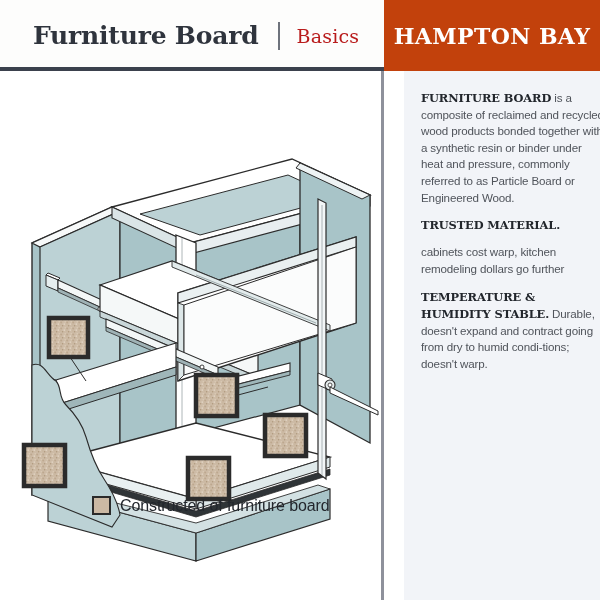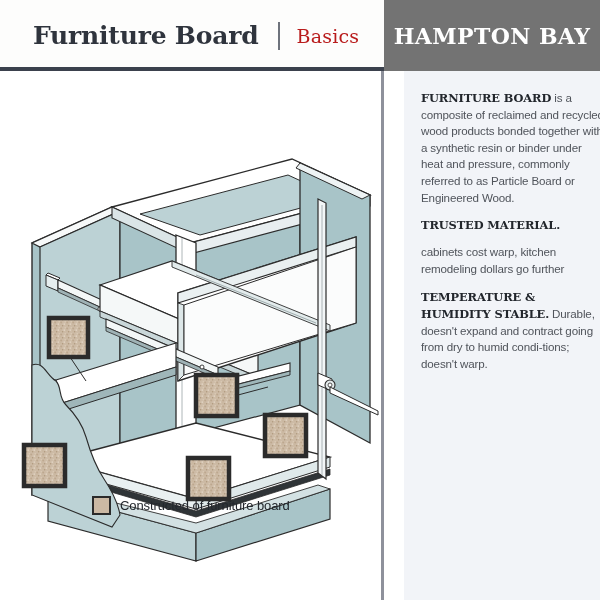--- a/index.html
+++ b/index.html
@@ -59,21 +59,21 @@
   #doc-subtitle {
     font-family: "DejaVu Serif", serif;
     font-size: 19px;
     color: #b91c1c;
     white-space: nowrap;
     letter-spacing: 0.2px;
   }
   #header-right {
     position: relative;
     width: 216px; height: 71px;
-    background: #737373;
+    background: #c2410c;
     display: flex;
     align-items: center;
     justify-content: center;
   }
   #brand {
     font-family: "DejaVu Serif", serif;
     font-size: 22px;
     font-weight: bold;
     color: #ffffff;
     letter-spacing: 0.4px;
@@ -137,21 +137,21 @@
   }
   #legend-swatch {
     width: 19px; height: 19px;
     border: 2.5px solid #2b2b2b;
     background: #cbb9a4;
     flex: 0 0 auto;
   }
   #legend-label {
     margin-left: 9px;
     font-family: "Liberation Sans", sans-serif;
-    font-size: 13px;
+    font-size: 16px;
     color: #23272d;
     letter-spacing: -0.1px;
     white-space: nowrap;
   }
 </style>
 </head>
 <body>
 
 <div id="page">
 

